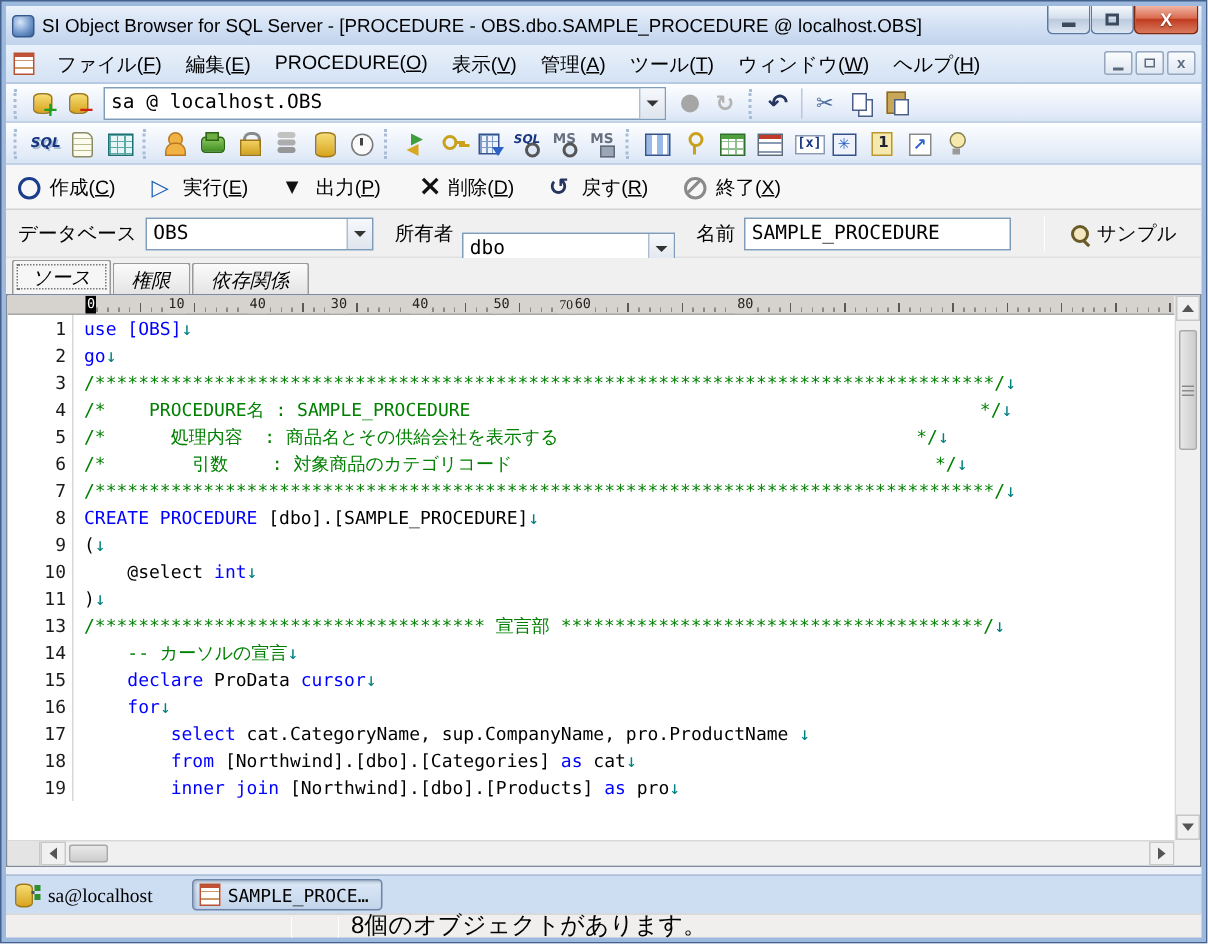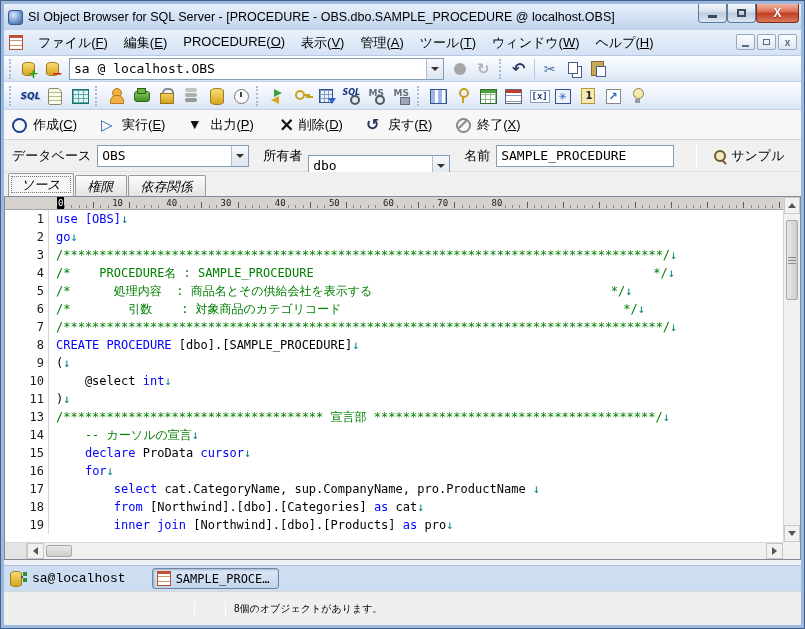--- a/index.html
+++ b/index.html
@@ -178,26 +178,26 @@
   .spacer{flex:1;}
   
   .midgap{height:5px;background:#eef2f8;}
   .taskbar{height:26px;background:#cdddf2;border-top:1px solid #aebfd6;display:flex;align-items:center;padding:0 6px;}
   .conn-item{display:flex;align-items:center;margin-right:26px;}
   .tb-conn-icon{width:18px;height:17px;position:relative;margin-right:4px;}
   .tb-conn-icon::before{content:"";position:absolute;left:0;top:1px;width:10px;height:14px;
     background:linear-gradient(#f6dd74,#d8a41f);border:1px solid #a0791a;border-radius:5px/3px;}
   .tb-conn-icon::after{content:"";position:absolute;right:1px;top:2px;width:4px;height:4px;background:#2f8f2f;
     box-shadow:0 6px 0 #2f8f2f,-3px 3px 0 -1px #555;}
-  .conn-label{font-family:Liberation Mono, monospace;font-size:13px;}
+  .conn-label{font-family:Liberation Serif, serif;font-size:13px;}
   .task-btn{display:flex;align-items:center;height:21px;padding:0 8px 0 4px;border:1px solid #6f85a5;border-radius:3px;
     background:linear-gradient(#dce8f6,#c3d5ec);box-shadow:inset 1px 1px 2px rgba(60,80,110,.35);}
   .task-btn .doc-icon{margin:0 5px 0 0;}
   .task-btn .lbl{font-family:"DejaVu Sans Mono",monospace;font-size:12px;white-space:nowrap;text-align:right;}
-  .statusbar{height:34px;background:#f0efee;border-top:1px solid #d8d8d8;display:flex;align-items:center;font-size:10px;}
+  .statusbar{height:16px;background:#f0efee;border-top:1px solid #d8d8d8;display:flex;align-items:center;font-size:16px;}
   .sb-panel1{flex:0 0 190px;height:100%;}
   .sb-div{width:1px;height:14px;background:#cfcfcf;border-right:1px solid #fff;}
   .sb-panel2{flex:0 0 30px;height:100%;}
   .sb-msg{padding-left:8px;white-space:nowrap;}
 </style>
 </head>
 <body>
 
 <div class="window">
 
@@ -428,21 +428,21 @@
         <div class="ruler-scale">
           <div class="ticks1"></div>
             <div class="ticks5"></div>
         <span class="ruler-num zero" style="left: 0ch;">0</span>
             <span class="ruler-num" style="left: 10ch;">10</span>
             <span class="ruler-num" style="left: 20ch;">40</span>
             <span class="ruler-num" style="left: 30ch;">30</span>
             <span class="ruler-num" style="left: 40ch;">40</span>
             <span class="ruler-num" style="left: 50ch;">50</span>
             <span class="ruler-num" style="left: 60ch;">60</span>
-            <span class="ruler-num" style="left: 70ch;">70</span>
+            <span class="ruler-num" style="left: 70ch; font-family: Liberation Serif, serif;">70</span>
             <span class="ruler-num" style="left: 80ch;">80</span>
           </div>
       </div>
       <div class="code-area">
           <div class="code-line"><span class="ln">1</span><span class="ct"><span class="tok-kw">use [OBS]</span><span class="tok-eol">↓</span></span></div>
           <div class="code-line"><span class="ln">2</span><span class="ct"><span class="tok-kw">go</span><span class="tok-eol">↓</span></span></div>
           <div class="code-line"><span class="ln">3</span><span class="ct"><span class="tok-cm">/***********************************************************************************/</span><span class="tok-eol">↓</span></span></div>
           <div class="code-line"><span class="ln">4</span><span class="ct"><span class="tok-cm">/*    PROCEDURE名 : SAMPLE_PROCEDURE                                               */</span><span class="tok-eol">↓</span></span></div>
           <div class="code-line"><span class="ln">5</span><span class="ct"><span class="tok-cm">/*      処理内容  : 商品名とその供給会社を表示する                                 */</span><span class="tok-eol">↓</span></span></div>
           <div class="code-line"><span class="ln">6</span><span class="ct"><span class="tok-cm">/*        引数    : 対象商品のカテゴリコード                                       */</span><span class="tok-eol">↓</span></span></div>

